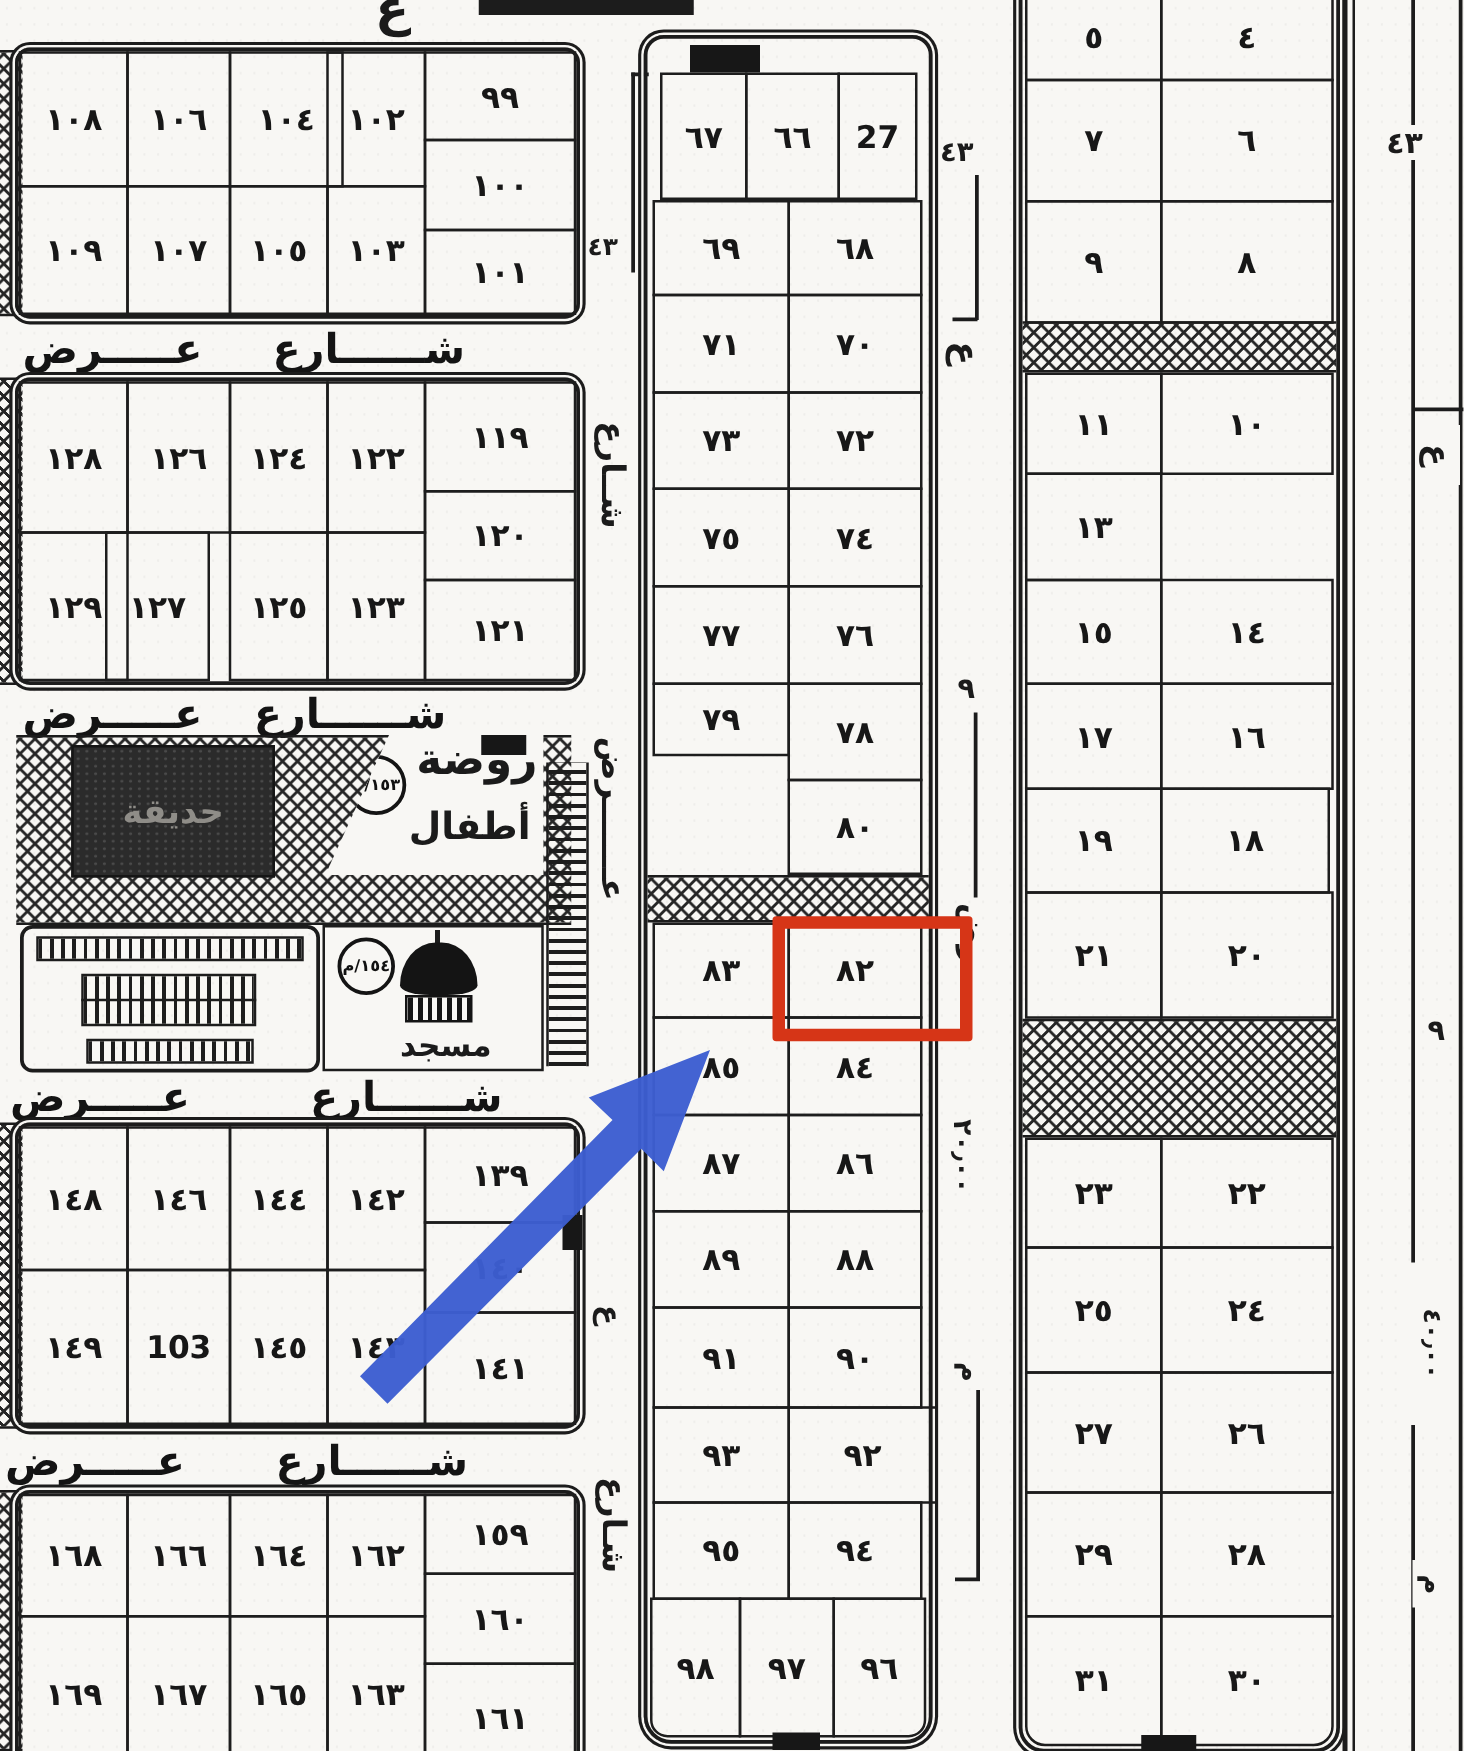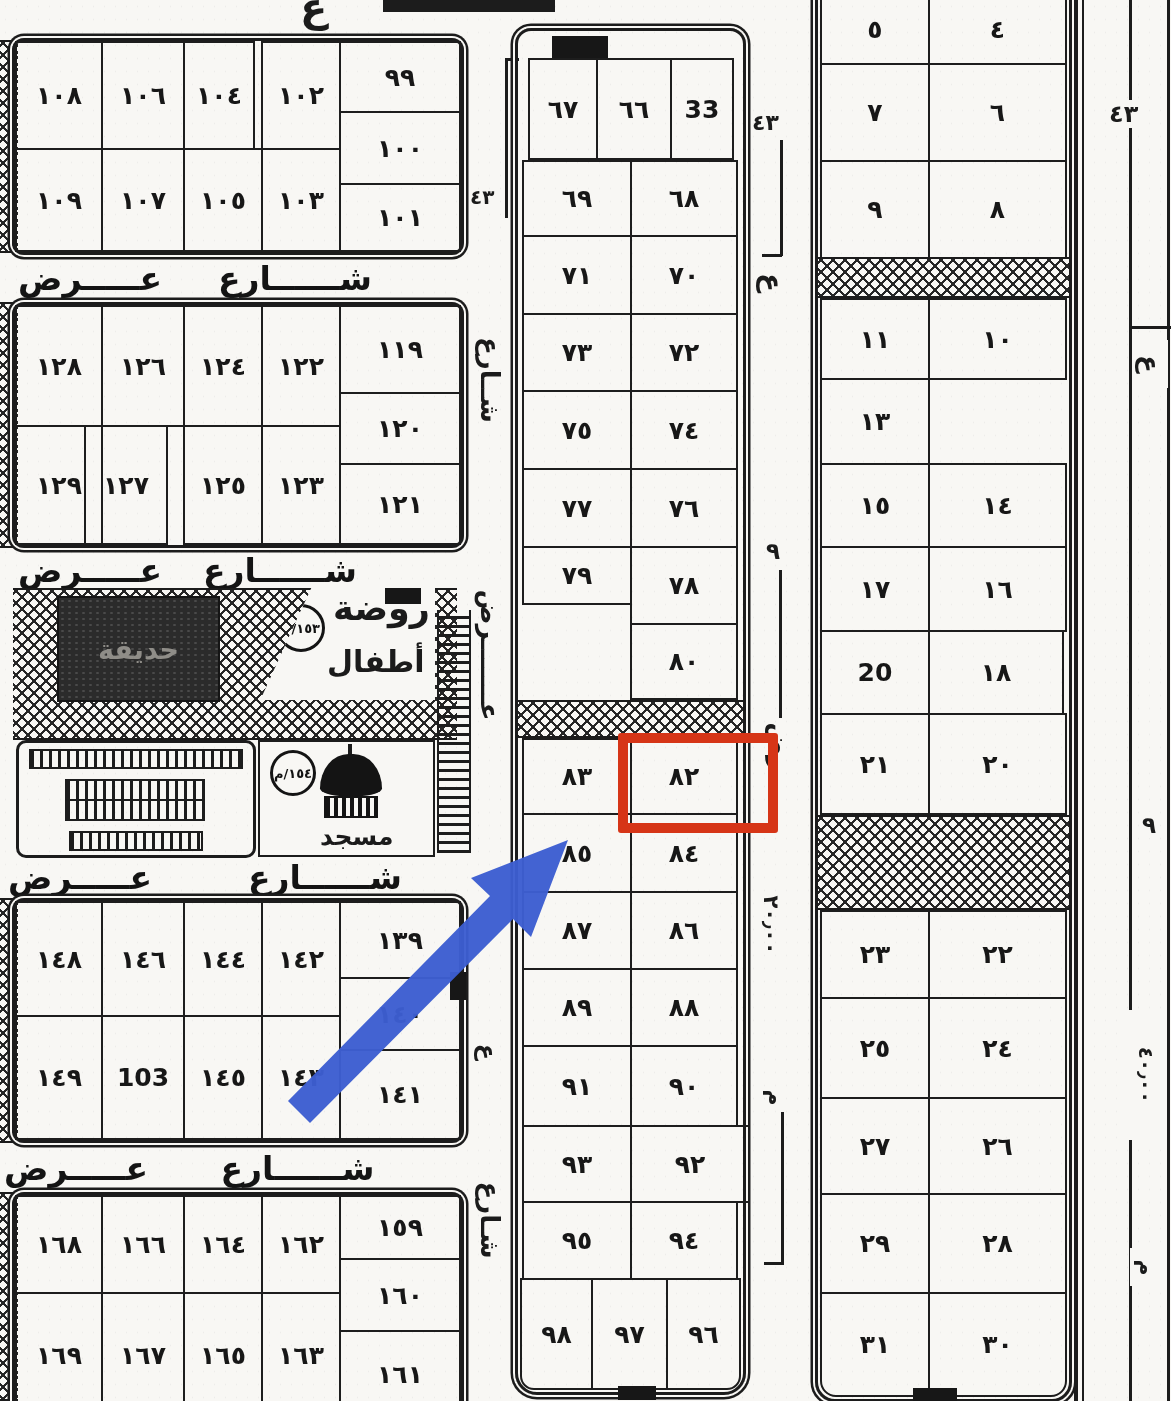--- a/index.html
+++ b/index.html
@@ -51,21 +51,21 @@
   <div class="ann" style="left:300px;top:-16px;font-size:40px">ع</div>
 
   <div class="abs hatch" style="left:0;top:40px;width:18px;height:213px"></div>
   <div class="abs hatch" style="left:0;top:302px;width:18px;height:246px"></div>
   <div class="abs hatch" style="left:0;top:898px;width:18px;height:245px"></div>
   <div class="abs hatch" style="left:0;top:1192px;width:18px;height:209px"></div>
 
   <div class="blk" style="left:12px;top:38px;width:452px;height:217px">
     <div class="pc" style="left:0;top:0;width:88px;height:109px">١٠٨</div>
     <div class="pc" style="left:86px;top:0;width:84px;height:109px">١٠٦</div>
-    <div class="pc" style="left:168px;top:0;width:72px;height:109px">١٠٤</div>
+    <div class="pc" style="left:168px;top:0;width:92px;height:109px">١٠٤</div>
     <div class="pc" style="left:246px;top:0;width:80px;height:109px">١٠٢</div>
     <div class="pc" style="left:324px;top:0;width:122px;height:72px">٩٩</div>
     <div class="pc" style="left:324px;top:70px;width:122px;height:74px">١٠٠</div>
     <div class="pc" style="left:324px;top:142px;width:122px;height:69px">١٠١</div>
     <div class="pc" style="left:0;top:107px;width:88px;height:104px">١٠٩</div>
     <div class="pc" style="left:86px;top:107px;width:84px;height:104px">١٠٧</div>
     <div class="pc" style="left:168px;top:107px;width:80px;height:104px">١٠٥</div>
     <div class="pc" style="left:246px;top:107px;width:80px;height:104px">١٠٣</div>
   </div>
 
@@ -168,21 +168,21 @@
       <span class="vtext" style="font-size:24px">ع</span>
     </div>
   <div class="vwrap" style="left:468px;top:1150px;width:44px;height:140px">
       <span class="vtext" style="font-size:26px">شـارع</span>
     </div>
 
   <div class="blk" style="left:515px;top:28px;width:231px;height:1367px;border-radius:16px 16px 22px 22px">
     <div class="darkbox" style="left:34px;top:5px;width:56px;height:22px"></div>
     <div class="pc" style="left:10px;top:27px;width:70px;height:102px">٦٧</div>
     <div class="pc" style="left:78px;top:27px;width:76px;height:102px">٦٦</div>
-    <div class="pc" style="left:152px;top:27px;width:64px;height:102px">33</div>
+    <div class="pc" style="left:152px;top:27px;width:64px;height:102px">27</div>
 
     <div class="pc" style="left:4px;top:129px;width:110px;height:77px">٦٩</div>
     <div class="pc" style="left:112px;top:129px;width:108px;height:77px">٦٨</div>
     <div class="pc" style="left:4px;top:204px;width:110px;height:80px">٧١</div>
     <div class="pc" style="left:112px;top:204px;width:108px;height:80px">٧٠</div>
     <div class="pc" style="left:4px;top:282px;width:110px;height:79px">٧٣</div>
     <div class="pc" style="left:112px;top:282px;width:108px;height:79px">٧٢</div>
     <div class="pc" style="left:4px;top:359px;width:110px;height:80px">٧٥</div>
     <div class="pc" style="left:112px;top:359px;width:108px;height:80px">٧٤</div>
     <div class="pc" style="left:4px;top:437px;width:110px;height:80px">٧٧</div>
@@ -246,21 +246,21 @@
 
     <div class="abs hatch" style="left:0;top:264px;width:251px;height:41px"></div>
 
     <div class="pc" style="left:2px;top:305px;width:110px;height:82px">١١</div>
     <div class="pc" style="left:110px;top:305px;width:139px;height:82px">١٠</div>
     <div class="pc" style="left:2px;top:385px;width:110px;height:87px">١٣</div>
     <div class="pc" style="left:2px;top:470px;width:110px;height:85px">١٥</div>
     <div class="pc" style="left:110px;top:470px;width:139px;height:85px">١٤</div>
     <div class="pc" style="left:2px;top:553px;width:110px;height:86px">١٧</div>
     <div class="pc" style="left:110px;top:553px;width:139px;height:86px">١٦</div>
-    <div class="pc" style="left:2px;top:637px;width:110px;height:85px">20</div>
+    <div class="pc" style="left:2px;top:637px;width:110px;height:85px">١٩</div>
     <div class="pc" style="left:110px;top:637px;width:136px;height:85px">١٨</div>
     <div class="pc" style="left:2px;top:720px;width:110px;height:102px">٢١</div>
     <div class="pc" style="left:110px;top:720px;width:139px;height:102px">٢٠</div>
 
     <div class="abs hatch" style="left:0;top:822px;width:251px;height:95px"></div>
 
     <div class="pc" style="left:2px;top:917px;width:110px;height:89px">٢٣</div>
     <div class="pc" style="left:110px;top:917px;width:139px;height:89px">٢٢</div>
     <div class="pc" style="left:2px;top:1004px;width:110px;height:102px">٢٥</div>
     <div class="pc" style="left:110px;top:1004px;width:139px;height:102px">٢٤</div>

